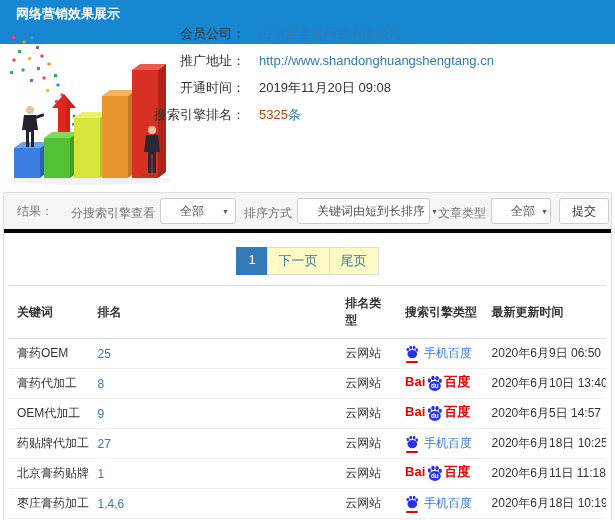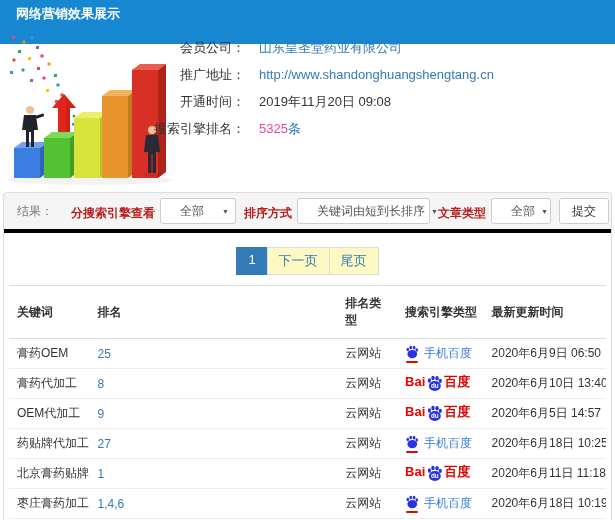--- a/index.html
+++ b/index.html
@@ -9,36 +9,36 @@
 
   
   .header-bar { position:absolute; top:0; left:0; right:0; height:44px;
     background:#1787d2; color:#fff; line-height:27px; padding-left:16px;
     font-size:13px; font-weight:bold; }
 
   
   .illustration { position:absolute; left:2px; top:30px; width:182px; height:158px; }
 
   
-  .info { position:absolute; left:130px; top:34px; width:480px; }
+  .info { position:absolute; left:130px; top:20px; width:480px; }
   .info-row { display:flex; align-items:center; height:27px; font-size:13px; }
   .info-label { width:115px; text-align:right; color:#333; flex:none; }
   .info-value { margin-left:14px; white-space:nowrap; }
   .link { color:#337ab7; text-decoration:none; cursor:pointer; }
-  .hl-orange { color:#ec4899; }
+  .hl-orange { color:#c2410c; }
 
   
   .panel { position:absolute; left:3px; right:3px; top:192px; bottom:0;
     border:1px solid #ddd; border-bottom:none; border-radius:4px 4px 0 0; background:#fff; }
   .panel-heading { height:40px; background:#f5f5f5; border-bottom:4px solid #000000;
     border-radius:4px 4px 0 0; display:flex; align-items:center;
     padding:0 2px 0 13px; white-space:nowrap; overflow:hidden; }
   .result-label { color:#777; }
   .controls { margin-left:auto; display:flex; align-items:center; }
-  .ctl-label { font-weight:bold; color:#b91c1c; margin:4px 5px 0 8px; }
+  .ctl-label { font-weight:normal; color:#737373; margin:4px 5px 0 8px; }
   .select-box { height:26px; border:1px solid #ccc; border-radius:3px; background:#fff;
     display:flex; align-items:center; justify-content:space-between;
     padding:0 6px 0 19px; color:#555; cursor:pointer; flex:none; }
   .sel-engine { width:76px; } .sel-sort { width:133px; } .sel-article { width:60px; }
   .caret { font-size:7px; color:#555; margin-left:6px; }
   .submit-btn { height:26px; min-width:46px; margin-left:8px; border:1px solid #ccc;
     border-radius:3px; background:#fff; color:#333; font-size:12px; padding:0 12px;
     cursor:pointer; font-family:inherit; }
 
   

